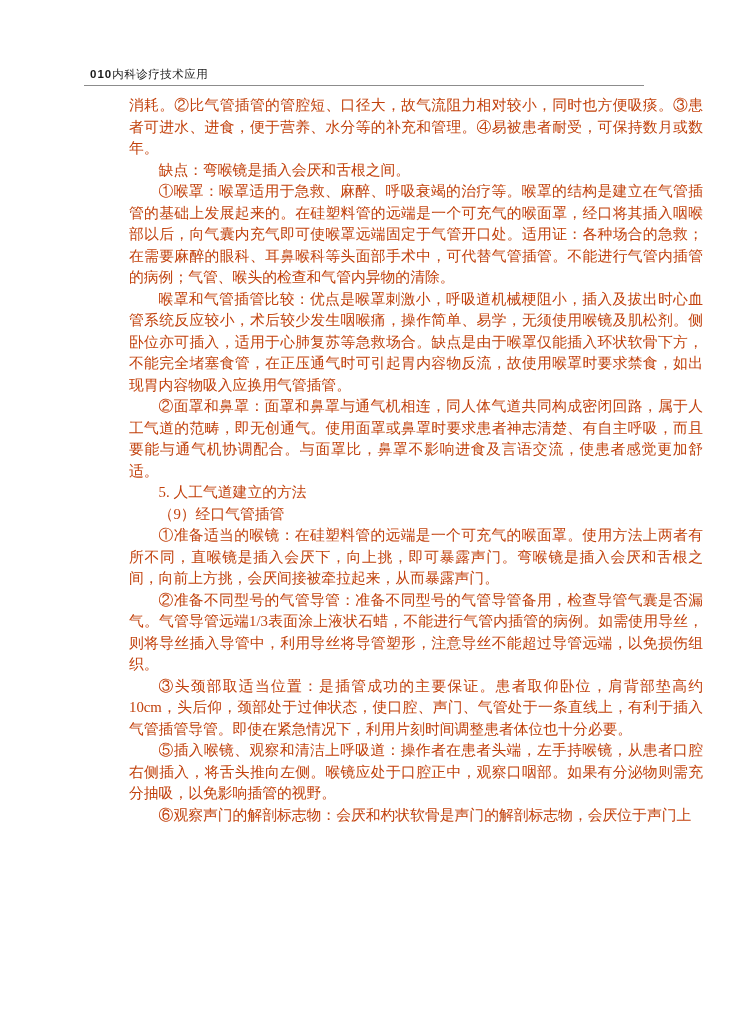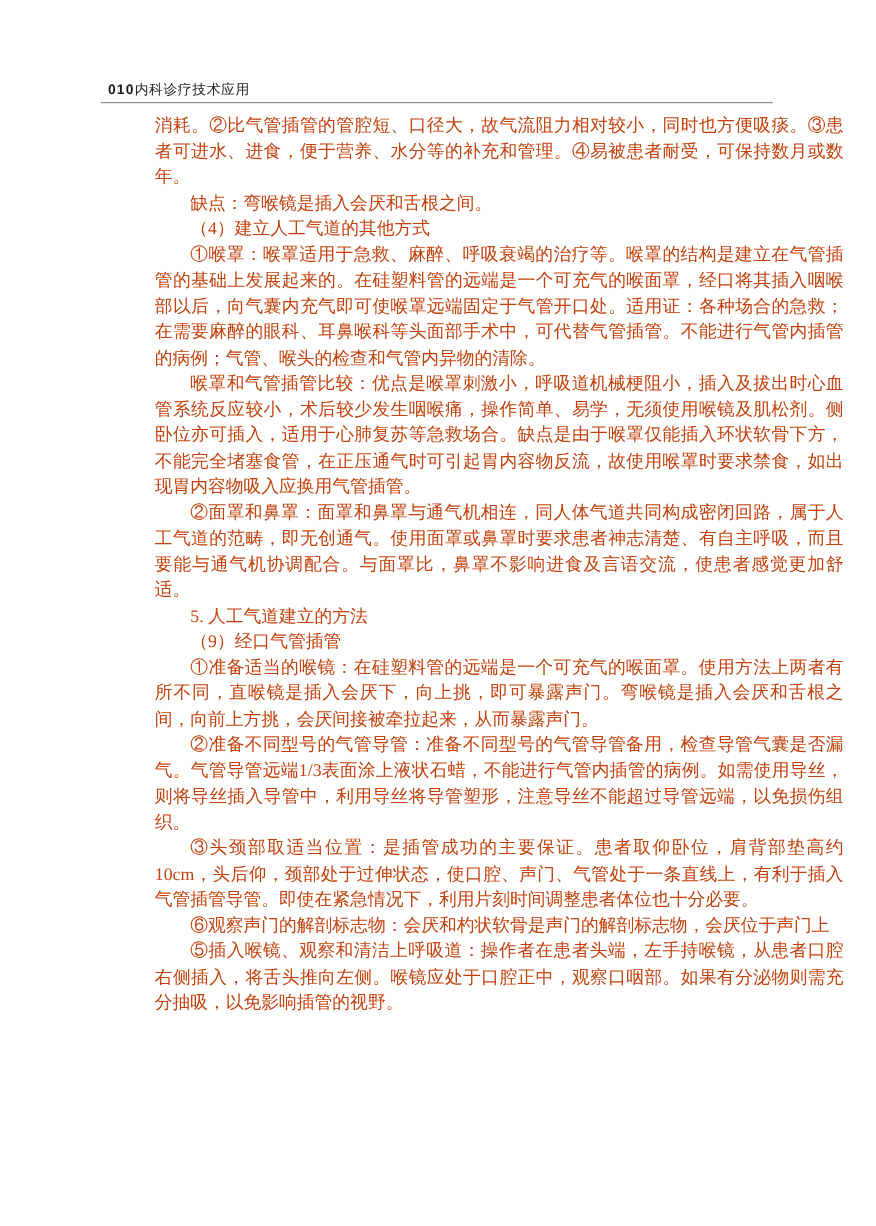--- a/index.html
+++ b/index.html
@@ -67,26 +67,25 @@
   <div class="running-head">
     <span class="page-num">010</span>
     <span class="chapter-title">内科诊疗技术应用</span>
   </div>
 
   <div class="head-rule"></div>
 
   <div class="body-text">
     <p class="continuation">消耗。②比气管插管的管腔短、口径大，故气流阻力相对较小，同时也方便吸痰。③患者可进水、进食，便于营养、水分等的补充和管理。④易被患者耐受，可保持数月或数年。</p>
     <p>缺点：弯喉镜是插入会厌和舌根之间。</p>
-    <p>（4）建立人工气道的其他方式</p>
     <p>①喉罩：喉罩适用于急救、麻醉、呼吸衰竭的治疗等。喉罩的结构是建立在气管插管的基础上发展起来的。在硅塑料管的远端是一个可充气的喉面罩，经口将其插入咽喉部以后，向气囊内充气即可使喉罩远端固定于气管开口处。适用证：各种场合的急救；在需要麻醉的眼科、耳鼻喉科等头面部手术中，可代替气管插管。不能进行气管内插管的病例；气管、喉头的检查和气管内异物的清除。</p>
     <p>喉罩和气管插管比较：优点是喉罩刺激小，呼吸道机械梗阻小，插入及拔出时心血管系统反应较小，术后较少发生咽喉痛，操作简单、易学，无须使用喉镜及肌松剂。侧卧位亦可插入，适用于心肺复苏等急救场合。缺点是由于喉罩仅能插入环状软骨下方，不能完全堵塞食管，在正压通气时可引起胃内容物反流，故使用喉罩时要求禁食，如出现胃内容物吸入应换用气管插管。</p>
     <p>②面罩和鼻罩：面罩和鼻罩与通气机相连，同人体气道共同构成密闭回路，属于人工气道的范畴，即无创通气。使用面罩或鼻罩时要求患者神志清楚、有自主呼吸，而且要能与通气机协调配合。与面罩比，鼻罩不影响进食及言语交流，使患者感觉更加舒适。</p>
     <p>5. 人工气道建立的方法</p>
     <p>（9）经口气管插管</p>
     <p>①准备适当的喉镜：在硅塑料管的远端是一个可充气的喉面罩。使用方法上两者有所不同，直喉镜是插入会厌下，向上挑，即可暴露声门。弯喉镜是插入会厌和舌根之间，向前上方挑，会厌间接被牵拉起来，从而暴露声门。</p>
     <p>②准备不同型号的气管导管：准备不同型号的气管导管备用，检查导管气囊是否漏气。气管导管远端1/3表面涂上液状石蜡，不能进行气管内插管的病例。如需使用导丝，则将导丝插入导管中，利用导丝将导管塑形，注意导丝不能超过导管远端，以免损伤组织。</p>
     <p>③头颈部取适当位置：是插管成功的主要保证。患者取仰卧位，肩背部垫高约10cm，头后仰，颈部处于过伸状态，使口腔、声门、气管处于一条直线上，有利于插入气管插管导管。即使在紧急情况下，利用片刻时间调整患者体位也十分必要。</p>
+    <p>⑤插入喉镜、观察和清洁上呼吸道：操作者在患者头端，左手持喉镜，从患者口腔右侧插入，将舌头推向左侧。喉镜应处于口腔正中，观察口咽部。如果有分泌物则需充分抽吸，以免影响插管的视野。</p>
     <p>⑥观察声门的解剖标志物：会厌和杓状软骨是声门的解剖标志物，会厌位于声门上</p>
-    <p>⑤插入喉镜、观察和清洁上呼吸道：操作者在患者头端，左手持喉镜，从患者口腔右侧插入，将舌头推向左侧。喉镜应处于口腔正中，观察口咽部。如果有分泌物则需充分抽吸，以免影响插管的视野。</p>
   </div>
 
 </div>
 
 </body></html>

